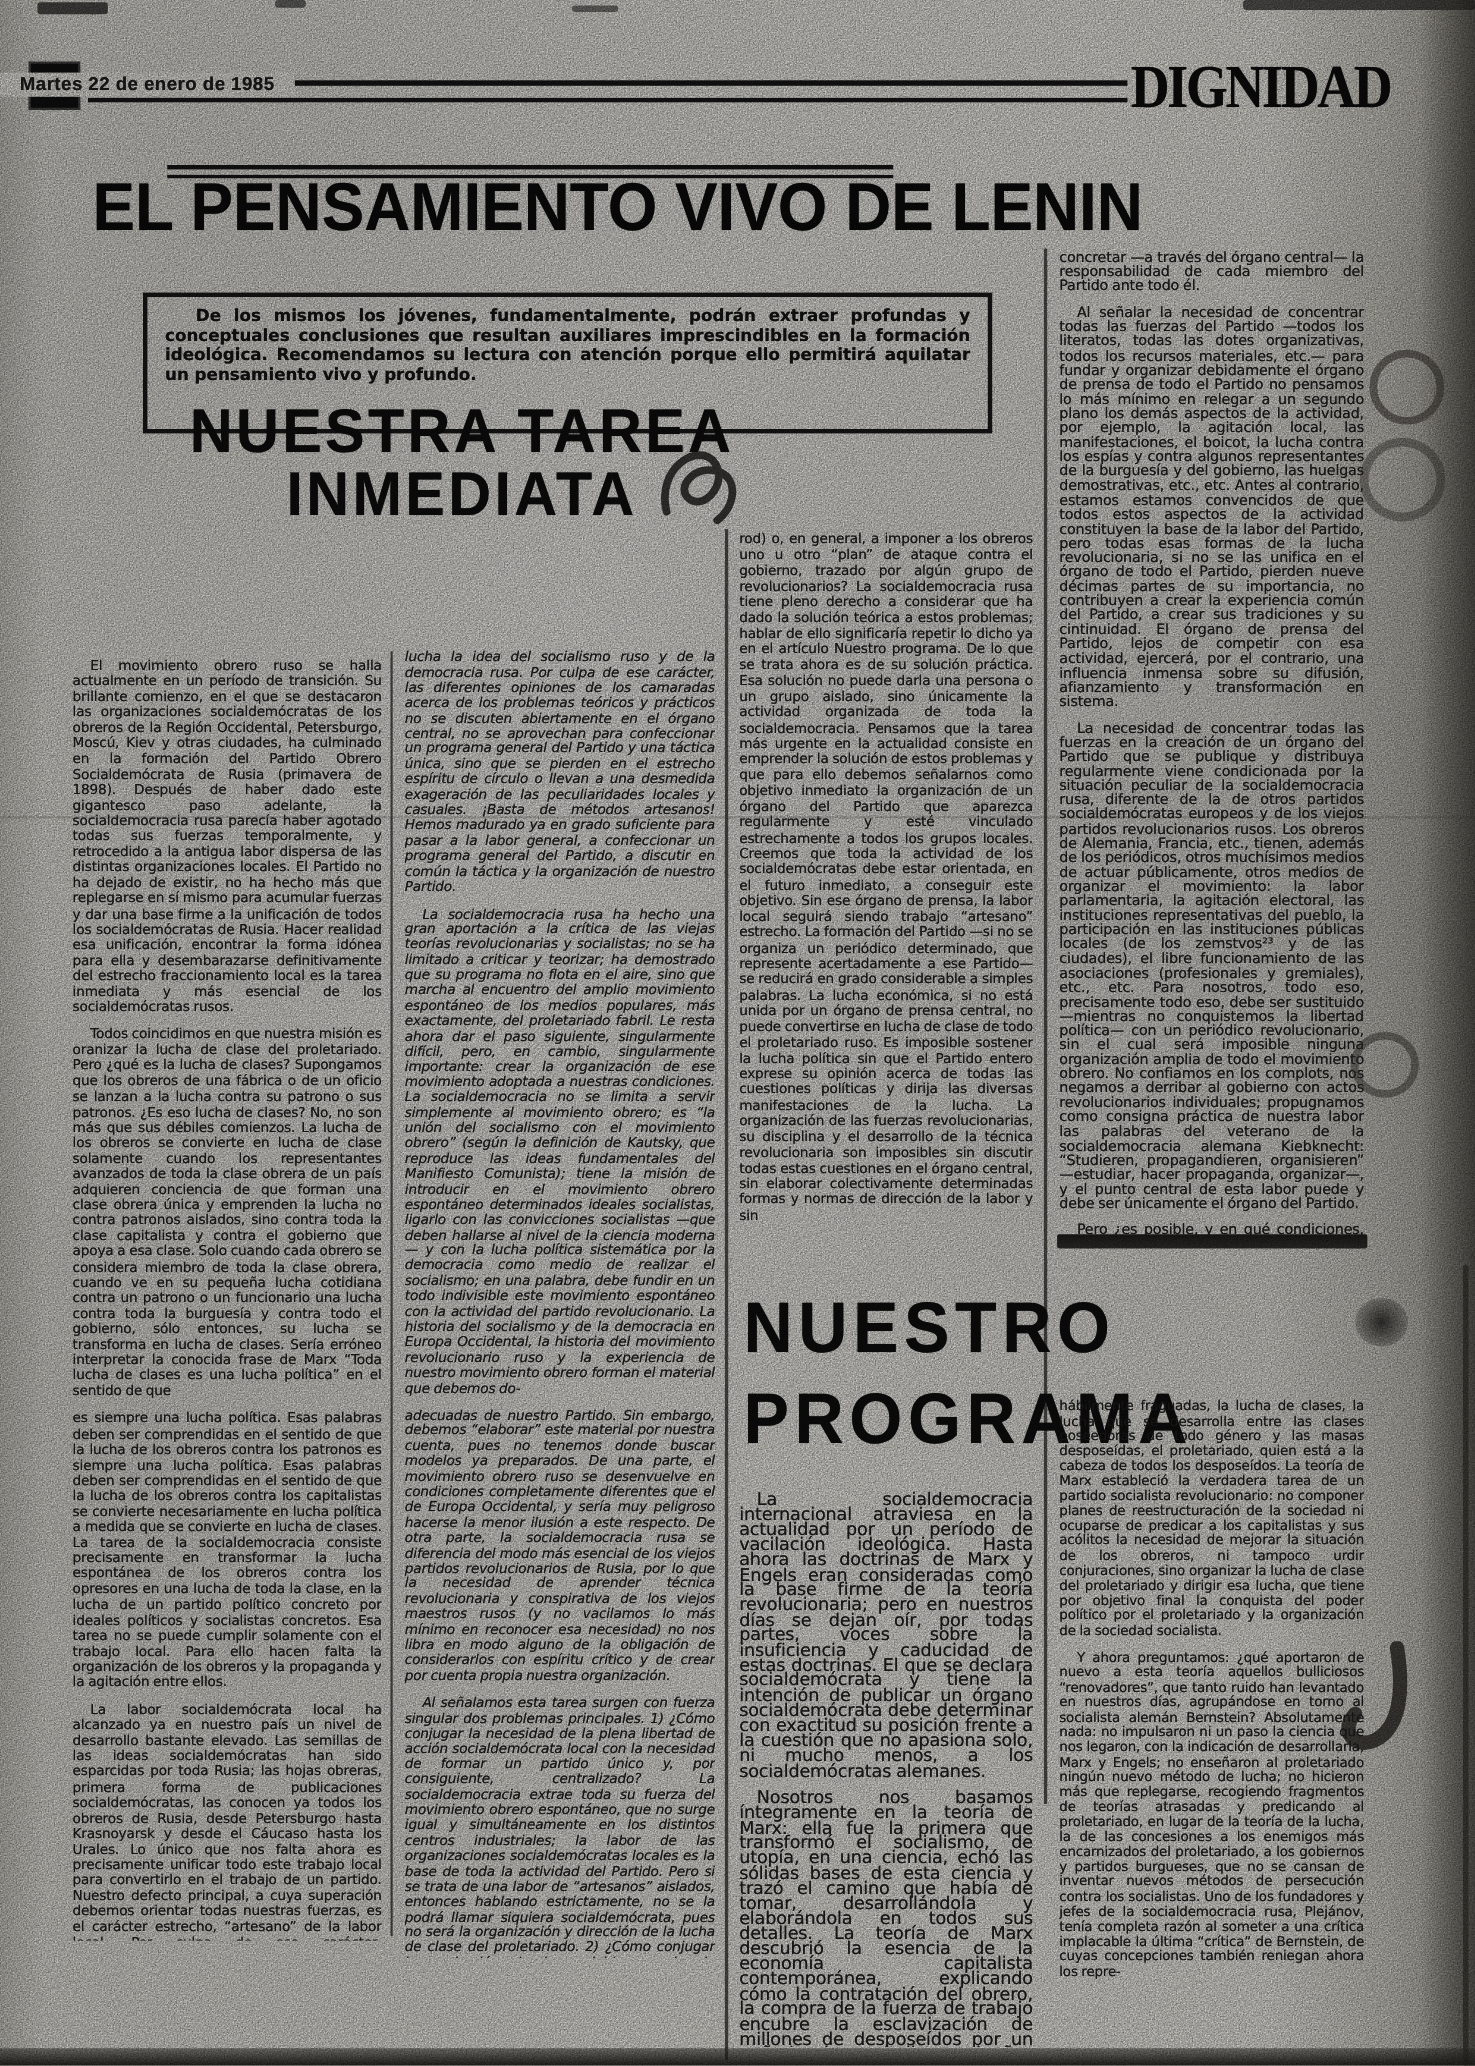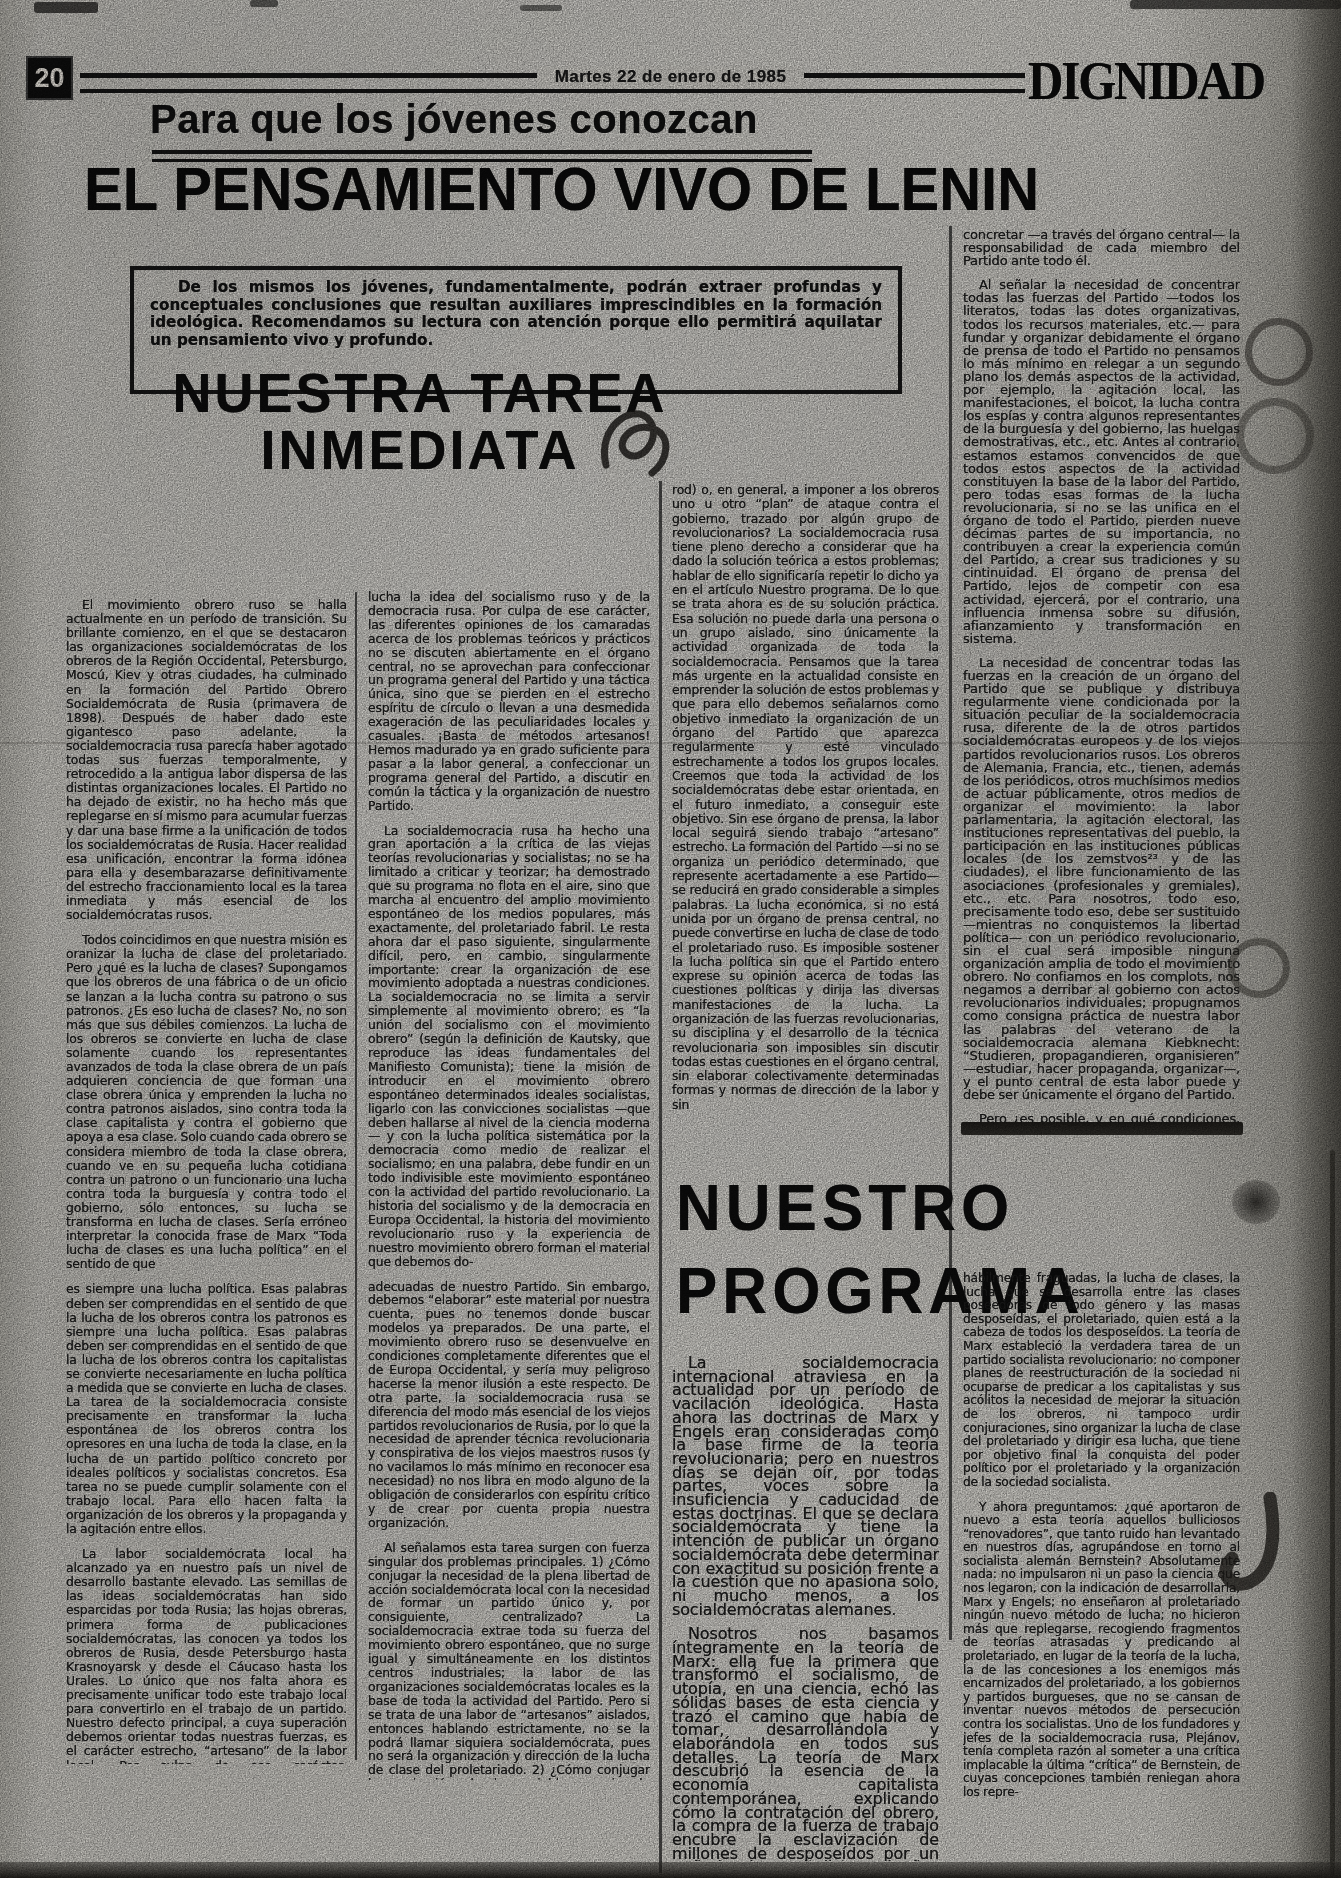--- a/index.html
+++ b/index.html
@@ -19,21 +19,21 @@
       radial-gradient(circle at 10% 70%, rgba(0,0,0,.05), transparent 40%),
       radial-gradient(circle at 55% 85%, rgba(255,255,255,.10), transparent 50%);
   }
   .grain{position:absolute;left:0;top:0;pointer-events:none;z-index:60;}
   .ink{text-shadow:0 0 0.6px rgba(20,20,20,0.75);}
   
   .pagenum{position:absolute;left:26px;top:56px;width:47px;height:44px;background:#0e0e0e;
     color:#ddd9d2;font:bold 27px/44px "Liberation Sans",sans-serif;text-align:center;
     box-shadow:inset 0 0 0 2px #3a3a3a;}
   .hrule{position:absolute;background:#141414;}
-  .issue-date{position:absolute;left:0;top:66px;width:1341px;text-align:center;z-index:3;}
+  .issue-date{position:absolute;left:0;top:66px;width:1341px;z-index:3;}
   .issue-date span{display:inline-block;background:#c8c6c0;padding:1px 18px;
     font:bold 17px "Liberation Sans",sans-serif;letter-spacing:0.4px;}
   .masthead{position:absolute;left:1028px;top:48px;z-index:4;
     font:bold 47px "Liberation Serif",serif;letter-spacing:-2px;
     transform:scale(1.04,1.18);transform-origin:left top;color:#0c0c0c;}
   
   .kicker{position:absolute;left:150px;top:97px;font:bold 40px "Liberation Sans",sans-serif;
     letter-spacing:0.5px;color:#101010;}
   .main-headline{position:absolute;left:84px;top:153px;white-space:nowrap;
     font:bold 58px "Liberation Sans",sans-serif;letter-spacing:0px;color:#0b0b0b;
@@ -50,21 +50,21 @@
   .a2-title{position:absolute;left:676px;top:1166px;
     font:bold 62px/79px "Liberation Sans",sans-serif;letter-spacing:5px;color:#0d0d0d;
     transform:scaleY(1.05);transform-origin:left top;}
   .a1-title span,.a2-title span{display:block;}
   
   .col{position:absolute;text-align:justify;overflow:hidden;color:#1c1c1c;
     word-spacing:-0.4px;letter-spacing:-0.15px;}
   .col p{margin:0 0 11px 0;text-indent:16px;}
   .col p.cont{text-indent:0;}
   #col1{left:66px;top:598px;width:281px;height:1166px;font-size:12.4px;line-height:14.1px;}
-  #col2{left:368px;top:590px;width:282px;height:1190px;font-size:12.4px;line-height:13.9px;}
+  #col2{left:368px;top:590px;width:282px;height:1190px;font-size:12.4px;line-height:13.9px;font-style:italic;}
   #col3a{left:672px;top:483px;width:267px;height:662px;font-size:12.4px;line-height:14.3px;}
   #col4a{left:963px;top:228px;width:277px;height:900px;font-size:13px;line-height:13.1px;}
   #col3b{left:672px;top:1356px;width:267px;height:505px;font-size:16px;line-height:13.7px;}
   #col4b{left:963px;top:1272px;width:277px;height:565px;font-size:12.2px;line-height:13.6px;}
   .vrule{position:absolute;width:2px;background:#242424;opacity:.78;}
   .kicker-rule{position:absolute;background:#141414;}
   .sep-bar{position:absolute;left:961px;top:1122px;width:282px;height:13px;
     background:linear-gradient(180deg,#1d1b18,#2e2c28);border-radius:2px;}
   
   .edge-right{position:absolute;right:0;top:0;width:50px;height:1878px;
@@ -92,21 +92,20 @@
   <div class="artifact" style="left:520px;top:5px;width:42px;height:6px;opacity:.55;"></div>
   <div class="artifact" style="left:1130px;top:0;width:211px;height:9px;opacity:.7;"></div>
   <div class="fold" style="top:742px;"></div>
 
   <div class="pagenum ink">20</div>
   <div class="hrule" style="left:80px;top:73px;width:945px;height:5px;"></div>
   <div class="hrule" style="left:80px;top:89px;width:945px;height:4px;"></div>
   <div class="issue-date"><span class="ink">Martes 22 de enero de 1985</span></div>
   <div class="masthead ink">DIGNIDAD</div>
 
-  <div class="kicker ink">Para que los jóvenes conozcan</div>
   <div class="kicker-rule" style="left:152px;top:150px;width:660px;height:4px;"></div>
   <div class="kicker-rule" style="left:152px;top:159px;width:660px;height:3px;"></div>
   <div class="main-headline ink">EL PENSAMIENTO VIVO DE LENIN</div>
 
   <div class="intro-box ink">
     <p>De los mismos los jóvenes, fundamentalmente, podrán extraer profundas y conceptuales conclusiones que resultan auxiliares imprescindibles en la formación ideológica. Recomendamos su lectura con atención porque ello permitirá aquilatar un pensamiento vivo y profundo.</p>
   </div>
 
   <div class="a1-title ink">
     <span>NUESTRA TAREA</span>

